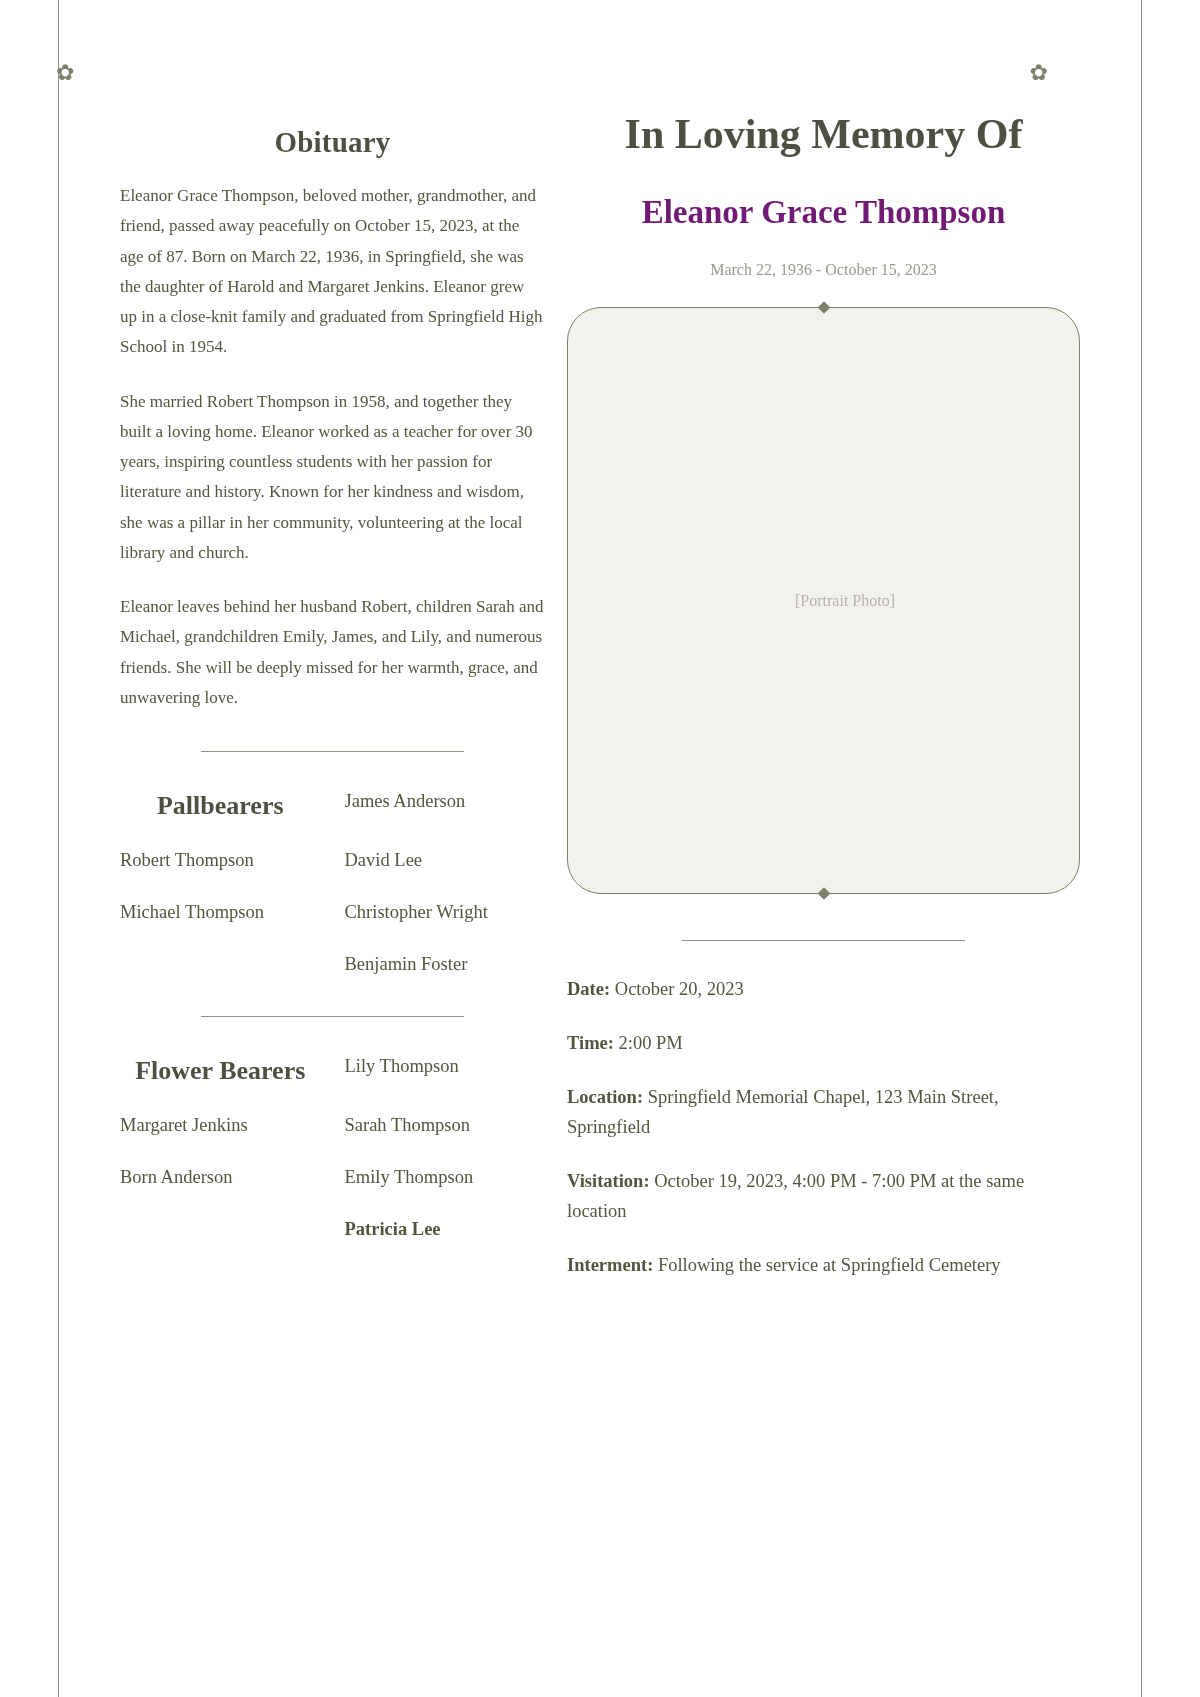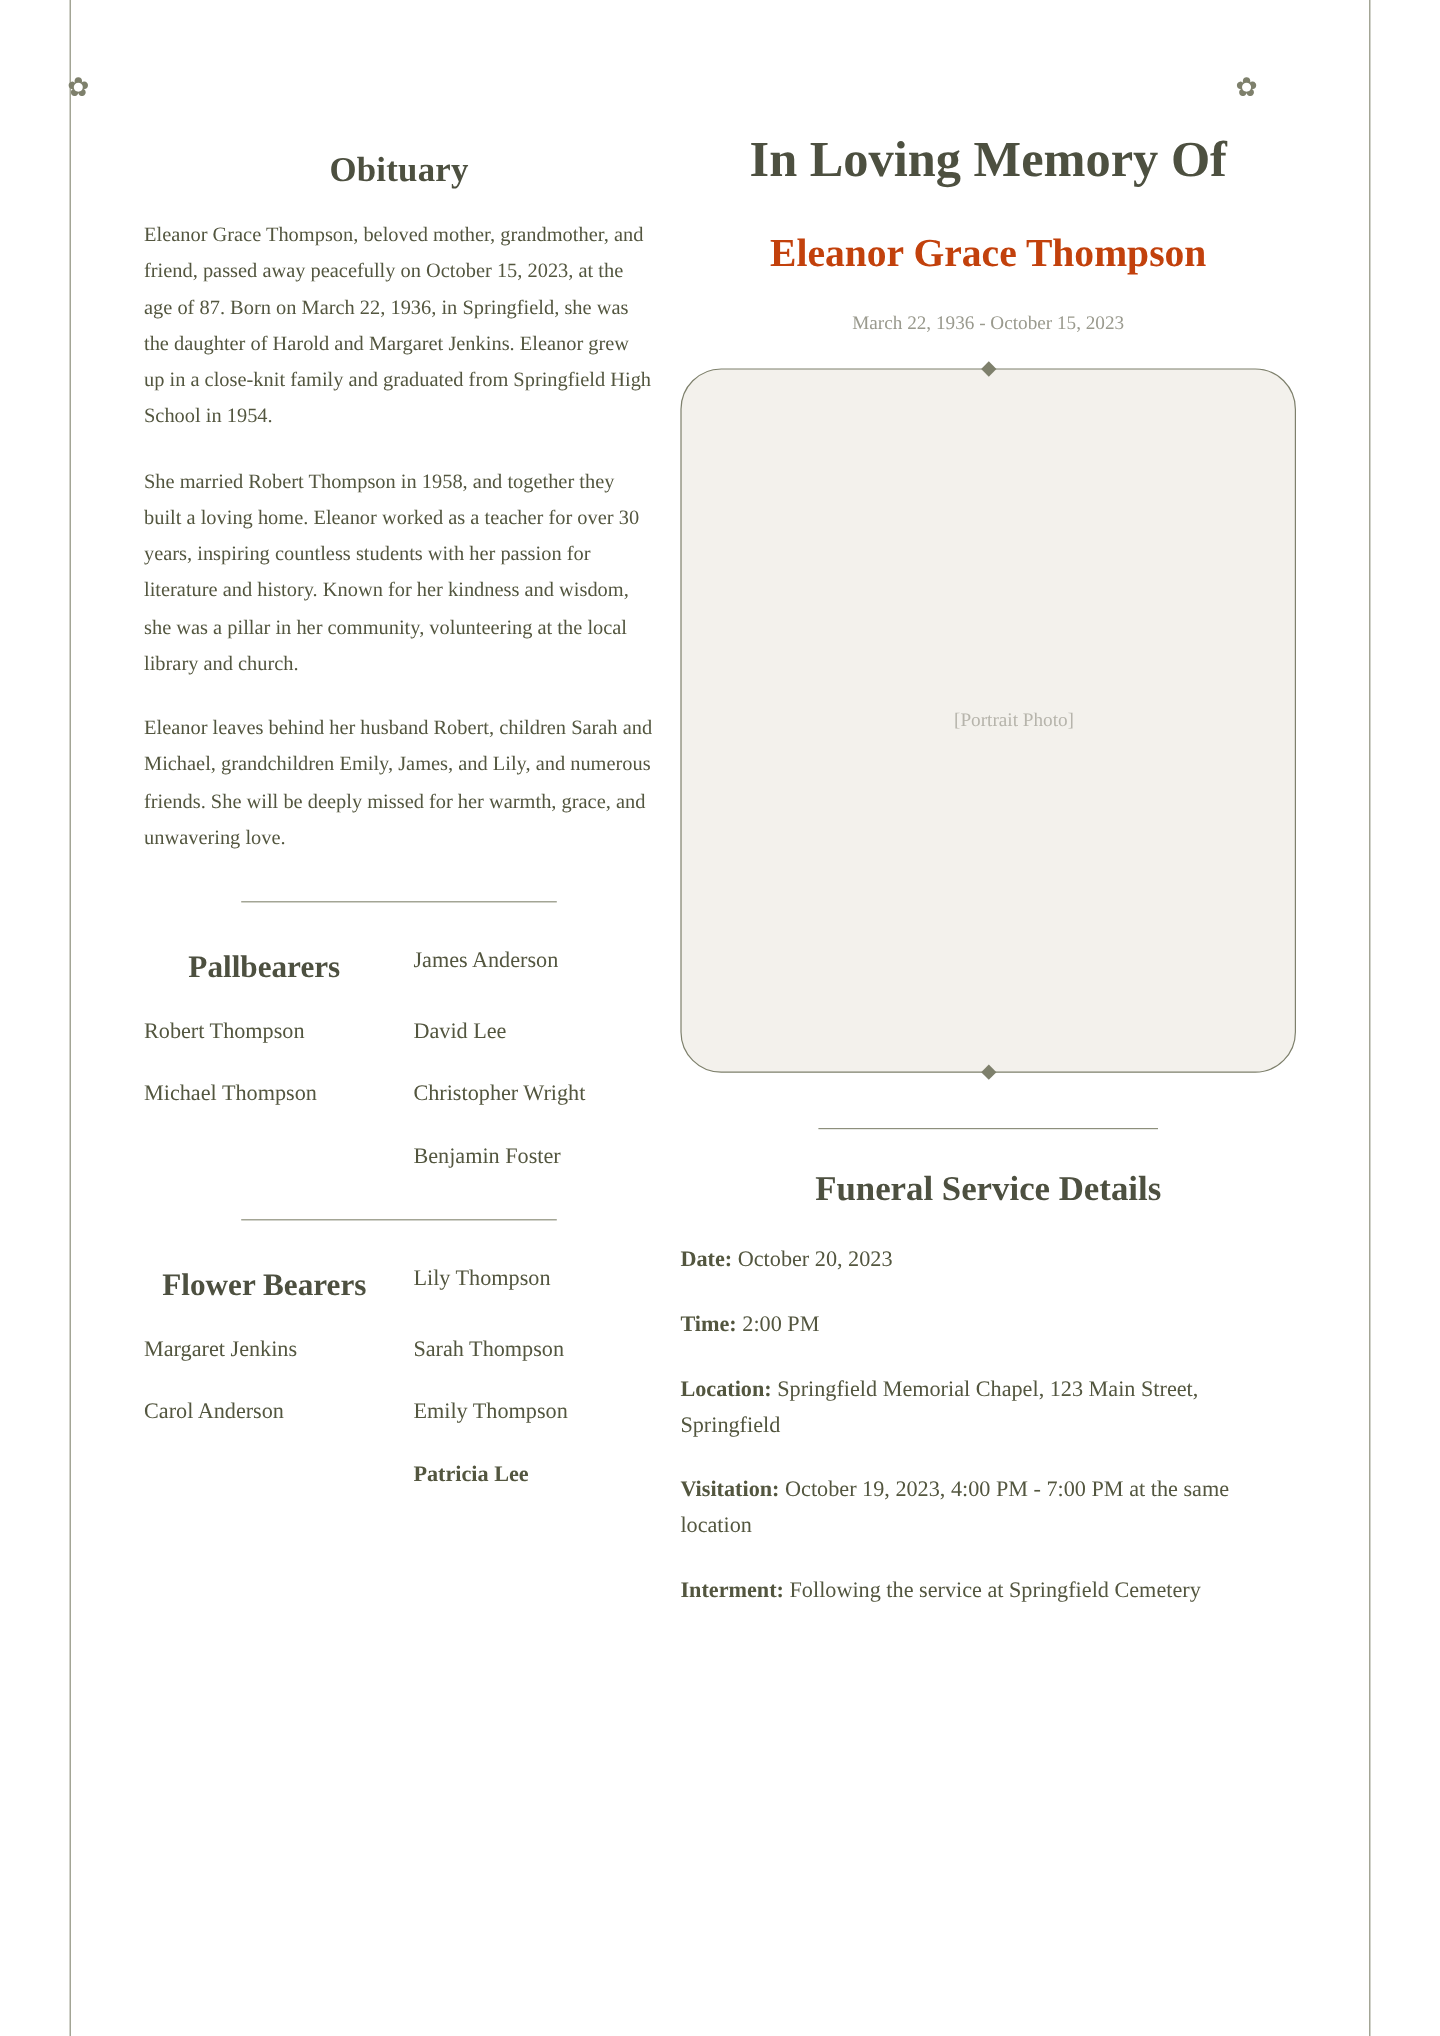--- a/index.html
+++ b/index.html
@@ -112,21 +112,21 @@
     font-weight: bold;
     text-align: center;
     color: #4d5040;
     line-height: 1.25;
     margin: 0 0 30px 0;
   }
   .deceased-name {
     font-size: 33px;
     font-weight: bold;
     text-align: center;
-    color: #c2410c;
+    color: #701a75;
     line-height: 1.3;
     margin: 0 0 28px 0;
   }
   .life-dates {
     font-size: 16px;
     text-align: center;
     color: #9a9a8e;
     margin: 0 0 28px 0;
   }
 
@@ -213,21 +213,21 @@
         <div class="bearer-name" style="grid-column:2;">Benjamin Foster</div>
       </div>
 
       <div class="divider"></div>
 
       <div class="bearers-grid">
         <h3 class="bearers-heading">Flower Bearers</h3>
         <div class="bearer-name">Lily Thompson</div>
         <div class="bearer-name">Margaret Jenkins</div>
         <div class="bearer-name">Sarah Thompson</div>
-        <div class="bearer-name">Carol Anderson</div>
+        <div class="bearer-name">Born Anderson</div>
         <div class="bearer-name">Emily Thompson</div>
         <div class="bearer-name" style="grid-column:2;font-weight:bold;">Patricia Lee</div>
       </div>
 
     </div>
 
     <div class="col-right">
 
       <h1 class="memory-title">In Loving Memory Of</h1>
 
@@ -236,21 +236,20 @@
       <div class="life-dates">March 22, 1936 - October 15, 2023</div>
 
       <div class="photo-frame">
         <div class="frame-diamond top"></div>
         <div class="photo-placeholder">[Portrait Photo]</div>
         <div class="frame-diamond bottom"></div>
       </div>
 
       <div class="divider-right"></div>
 
-      <h2 class="service-title">Funeral Service Details</h2>
 
       <p class="detail-row">
         <span class="detail-label">Date: </span>
         <span>October 20, 2023</span>
       </p>
       <p class="detail-row">
         <span class="detail-label">Time: </span>
         <span>2:00 PM</span>
       </p>
       <p class="detail-row">

